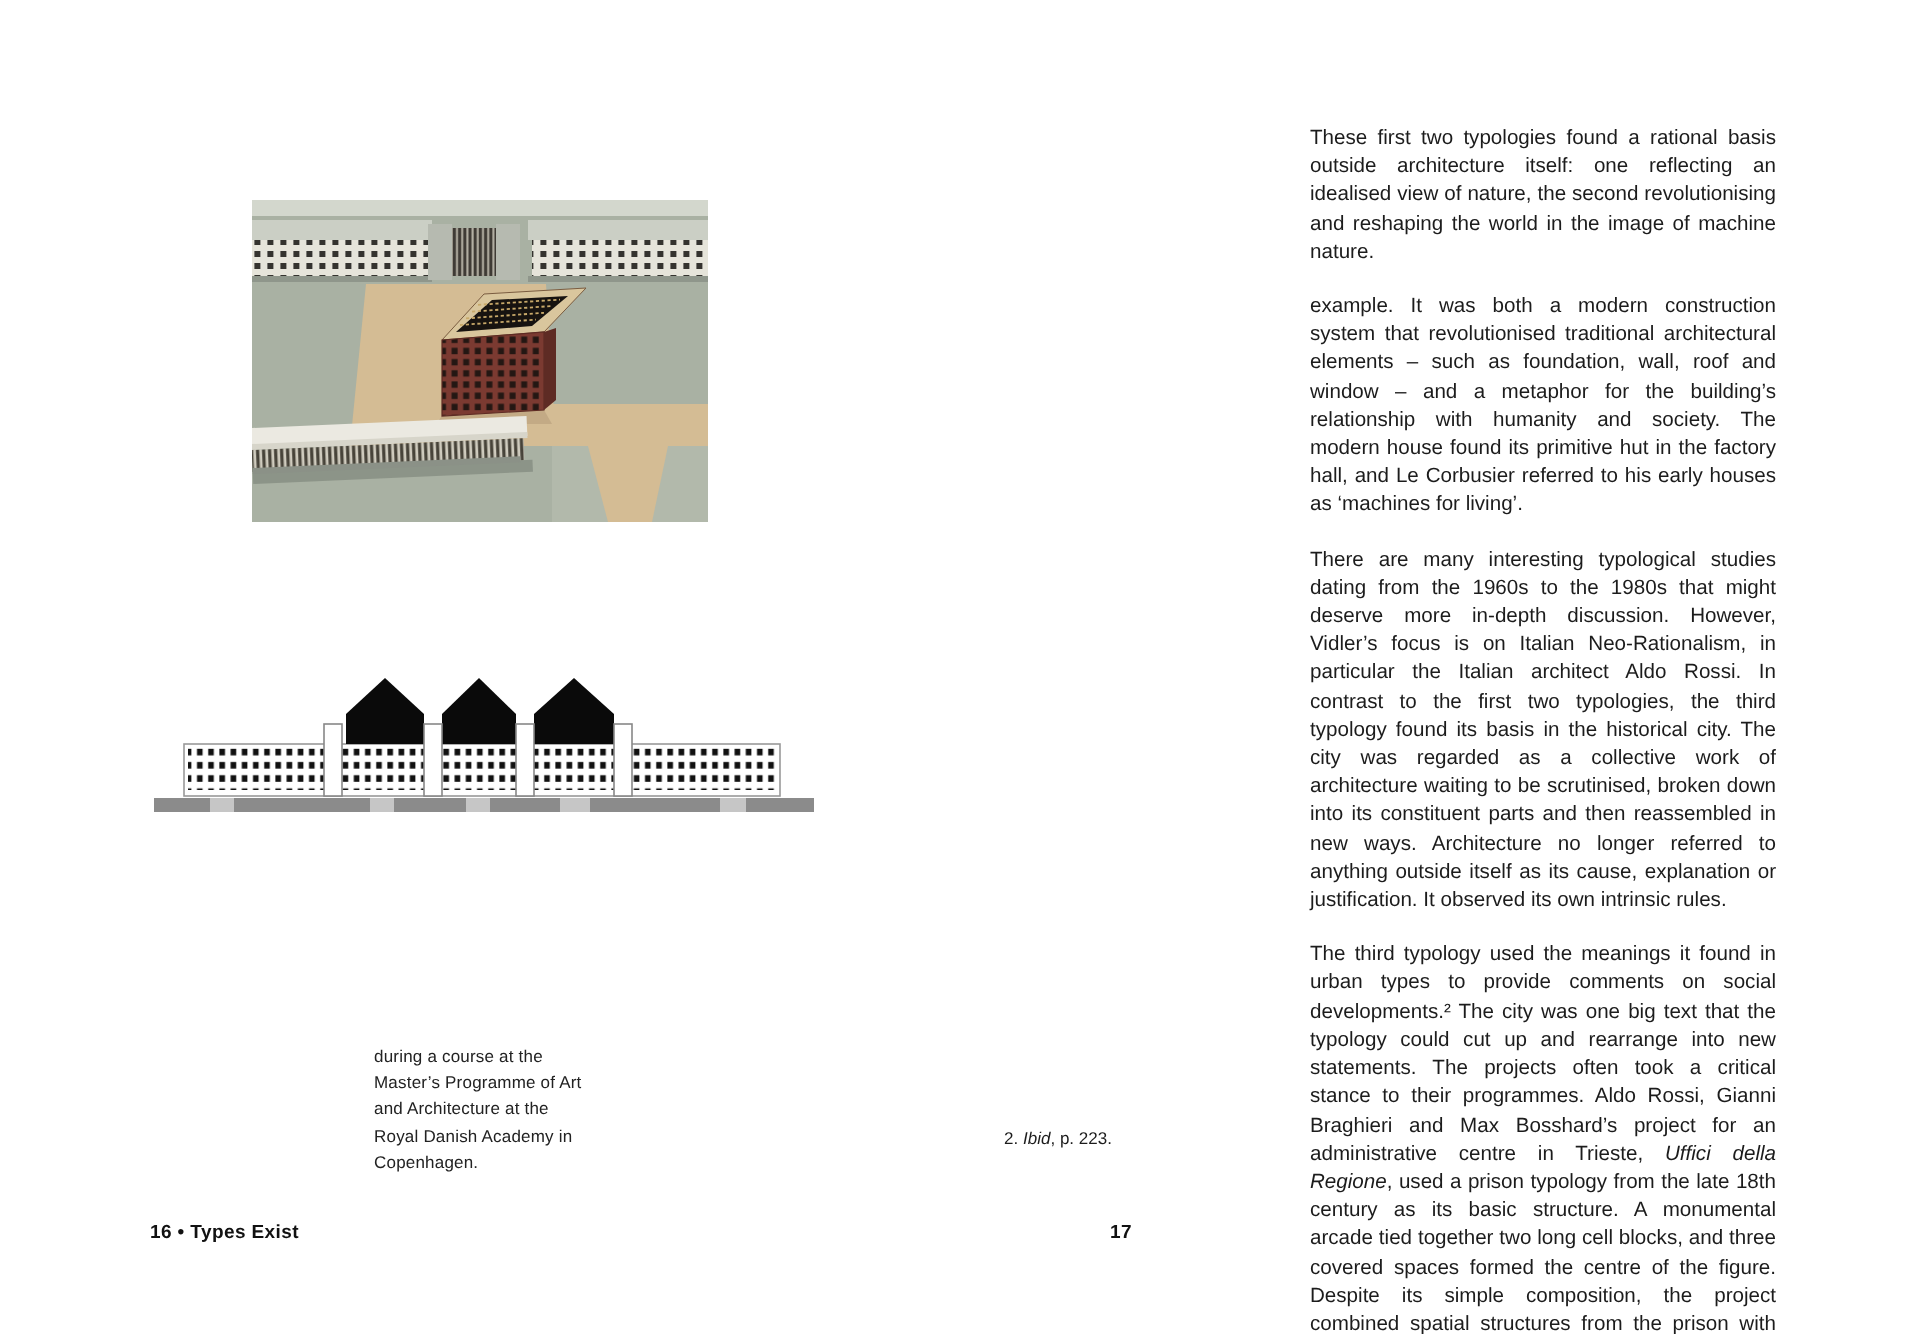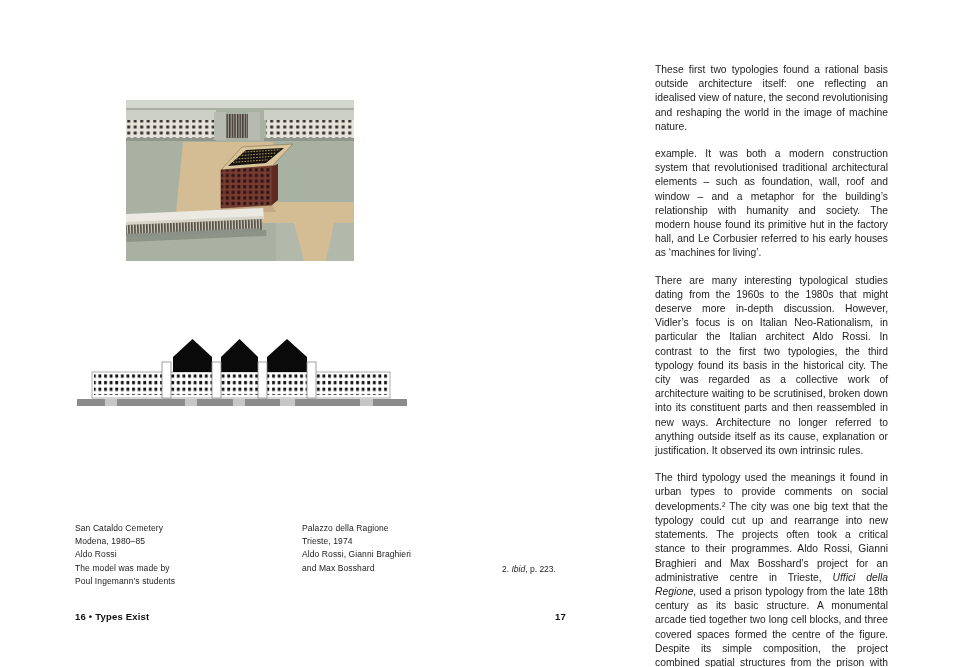--- a/index.html
+++ b/index.html
@@ -153,32 +153,26 @@
     </g>
 
     <g fill="#ffffff" stroke="#888888" stroke-width="0.8">
       <rect x="87" y="29" width="9" height="36"></rect>
       <rect x="137" y="29" width="9" height="36"></rect>
       <rect x="183" y="29" width="9" height="36"></rect>
       <rect x="232" y="29" width="9" height="36"></rect>
     </g>
   </svg>
 
-  <div class="abs caption caption-1">
-    <div>San Cataldo Cemetery</div>
-    <div>Modena, 1980–85</div>
-    <div>Aldo Rossi</div>
-    <div>The model was made by</div>
-    <div>Poul Ingemann’s students</div>
-  </div>
-  <div class="abs caption caption-3">
-    <div>Palazzo della Ragione</div>
-    <div>Trieste, 1974</div>
-    <div>Aldo Rossi, Gianni Braghieri</div>
-    <div>and Max Bosshard</div>
+  <div class="abs caption caption-2">
+    <div>during a course at the</div>
+    <div>Master’s Programme of Art</div>
+    <div>and Architecture at the</div>
+    <div>Royal Danish Academy in</div>
+    <div>Copenhagen.</div>
   </div>
 
   <div class="abs folio folio-left">16 • Types Exist</div>
 
   <div class="abs body-col">
     <p>These first two typologies found a rational basis outside architecture itself: one reflecting an idealised view of nature, the second revolutionising and reshaping the world in the image of machine nature.</p>
     <p>example. It was both a modern construction system that revolutionised traditional architectural elements – such as foundation, wall, roof and window – and a metaphor for the building’s relationship with humanity and society. The modern house found its primitive hut in the factory hall, and Le Corbusier referred to his early houses as ‘machines for living’.</p>
     <p>There are many interesting typological studies dating from the 1960s to the 1980s that might deserve more in-depth discussion. However, Vidler’s focus is on Italian Neo-Rationalism, in particular the Italian architect Aldo Rossi. In contrast to the first two typologies, the third typology found its basis in the historical city. The city was regarded as a collective work of architecture waiting to be scrutinised, broken down into its constituent parts and then reassembled in new ways. Architecture no longer referred to anything outside itself as its cause, explanation or justification. It observed its own intrinsic rules.</p>
     <p><span>The third typology used the meanings it found in urban types to provide comments on social developments.² The city was one big text that the typology could cut up and rearrange into new statements. The projects often took a critical stance to their programmes. Aldo Rossi, Gianni Braghieri and Max Bosshard’s project for an administrative centre in Trieste, </span><span class="ital">Uffici della Regione</span><span>, used a prison typology from the late 18th century as its basic structure. A monumental arcade tied together two long cell blocks, and three covered spaces formed the centre of the figure. Despite its simple composition, the project combined spatial structures from the prison with features</span></p>
   </div>

